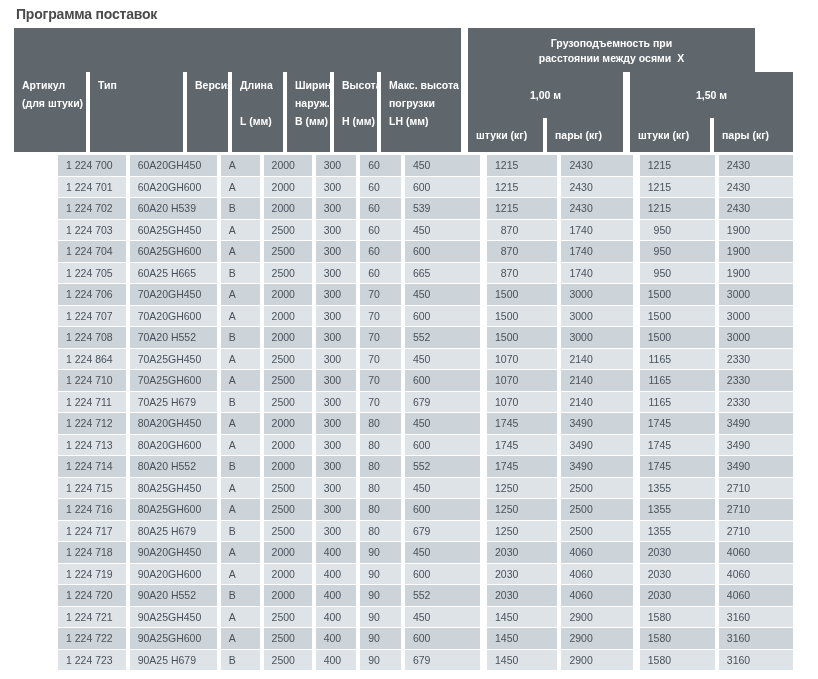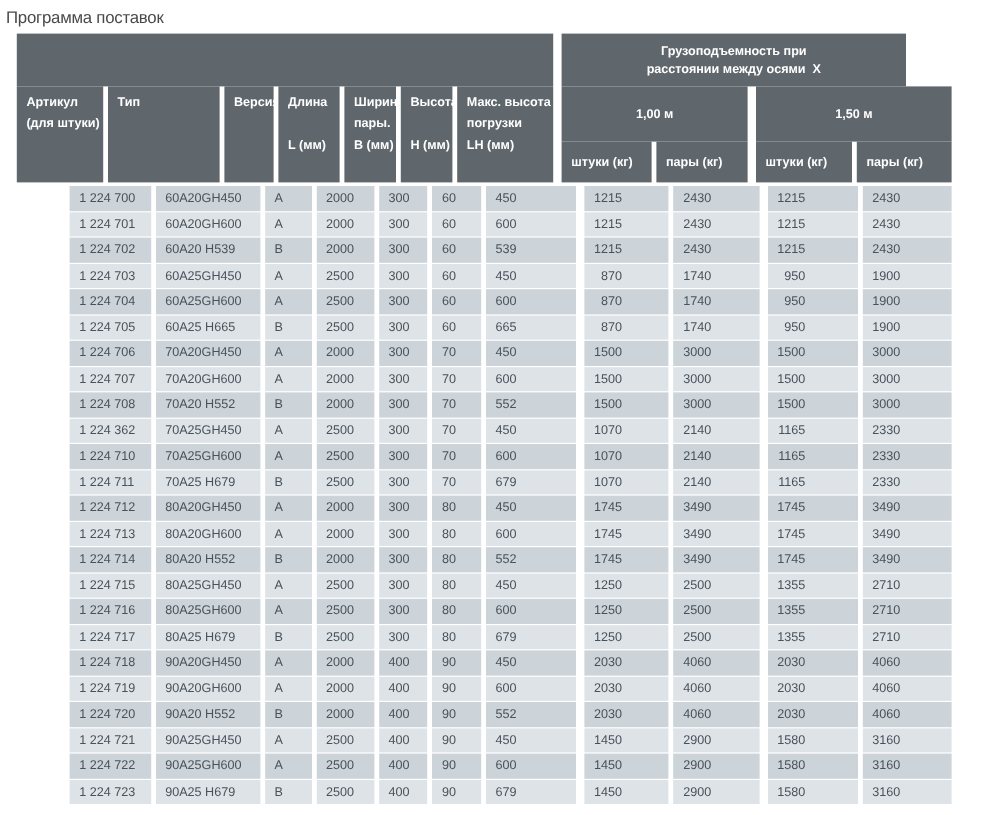--- a/index.html
+++ b/index.html
@@ -14,22 +14,22 @@
   *{margin:0;padding:0;box-sizing:border-box;}
   html,body{background:#fff;}
   .page{
     position:relative;
     width:818px;height:679px;
     background:var(--page-bg);
     font-family:"Liberation Sans","DejaVu Sans",sans-serif;
     overflow:hidden;
   }
   .title{
-    position:absolute;left:5px;top:6px;
-    font-size:14px;font-weight:normal;color:var(--title-text);
+    position:absolute;left:16px;top:6px;
+    font-size:14px;font-weight:bold;color:var(--title-text);
     letter-spacing:-0.2px;
   }
   .table{position:absolute;left:14px;top:28px;width:779px;}
 
   
   .thead{display:flex;height:124px;margin-bottom:3px;}
   .hleft{position:relative;width:447px;margin-right:7px;}
   .hleft::before{
     content:"";position:absolute;left:0;right:0;top:0;height:44px;
     background:var(--header-bg);
@@ -117,21 +117,21 @@
               <div class="hline"></div>
               <div class="hline"></div>
             </div>
             <div class="hcell c3">
               <div class="hline">Длина</div>
               <div class="hline"></div>
               <div class="hline">L (мм)</div>
             </div>
             <div class="hcell c4">
               <div class="hline">Ширина</div>
-              <div class="hline">пары.</div>
+              <div class="hline">наруж.</div>
               <div class="hline">B (мм)</div>
             </div>
             <div class="hcell c5">
               <div class="hline">Высота</div>
               <div class="hline"></div>
               <div class="hline">H (мм)</div>
             </div>
             <div class="hcell c6">
               <div class="hline">Макс. высота</div>
               <div class="hline">погрузки</div>
@@ -272,21 +272,21 @@
           <div class="cell c3">2000</div>
           <div class="cell c4">300</div>
           <div class="cell c5">70</div>
           <div class="cell c6">552</div>
           <div class="cell c7"><div class="num">1500</div></div>
           <div class="cell c8"><div class="num">3000</div></div>
           <div class="cell c9"><div class="num">1500</div></div>
           <div class="cell c10"><div class="num">3000</div></div>
         </div>
         <div class="row">
-          <div class="cell c0">1 224 362</div>
+          <div class="cell c0">1 224 864</div>
           <div class="cell c1">70A25GH450</div>
           <div class="cell c2">A</div>
           <div class="cell c3">2500</div>
           <div class="cell c4">300</div>
           <div class="cell c5">70</div>
           <div class="cell c6">450</div>
           <div class="cell c7"><div class="num">1070</div></div>
           <div class="cell c8"><div class="num">2140</div></div>
           <div class="cell c9"><div class="num">1165</div></div>
           <div class="cell c10"><div class="num">2330</div></div>

